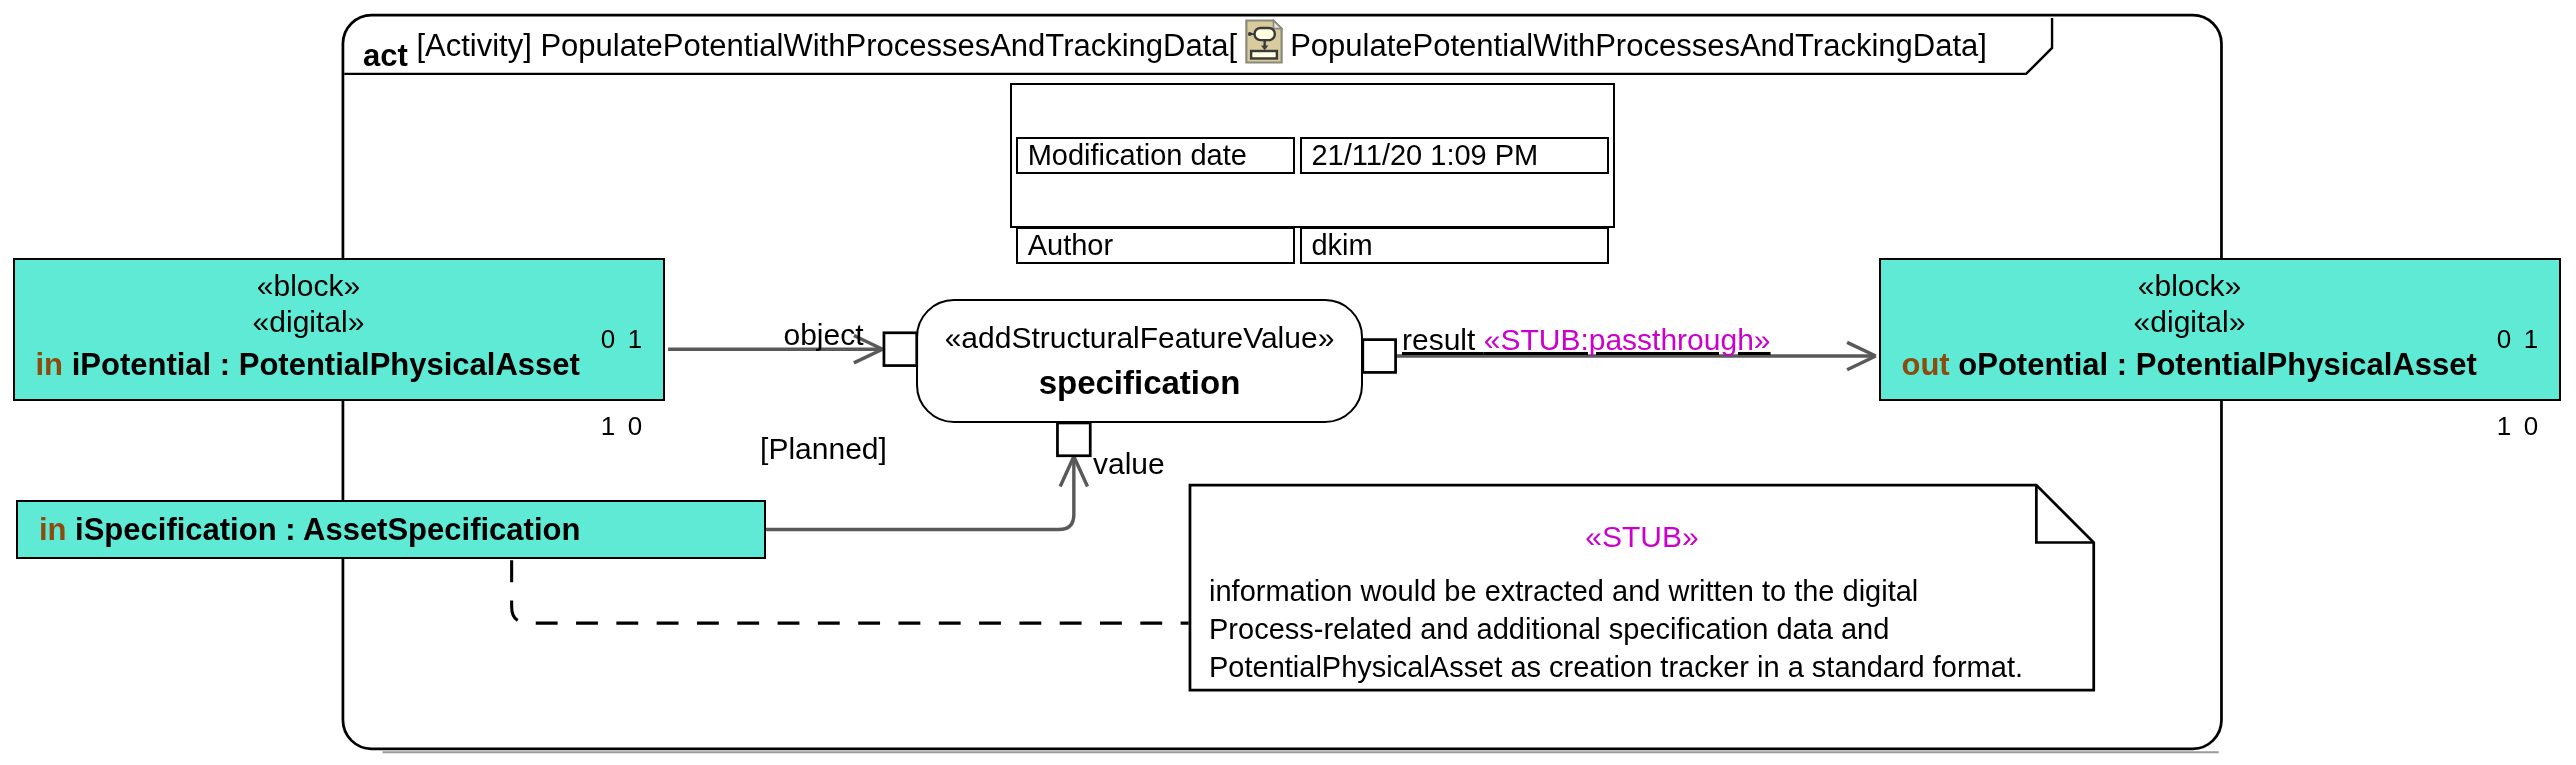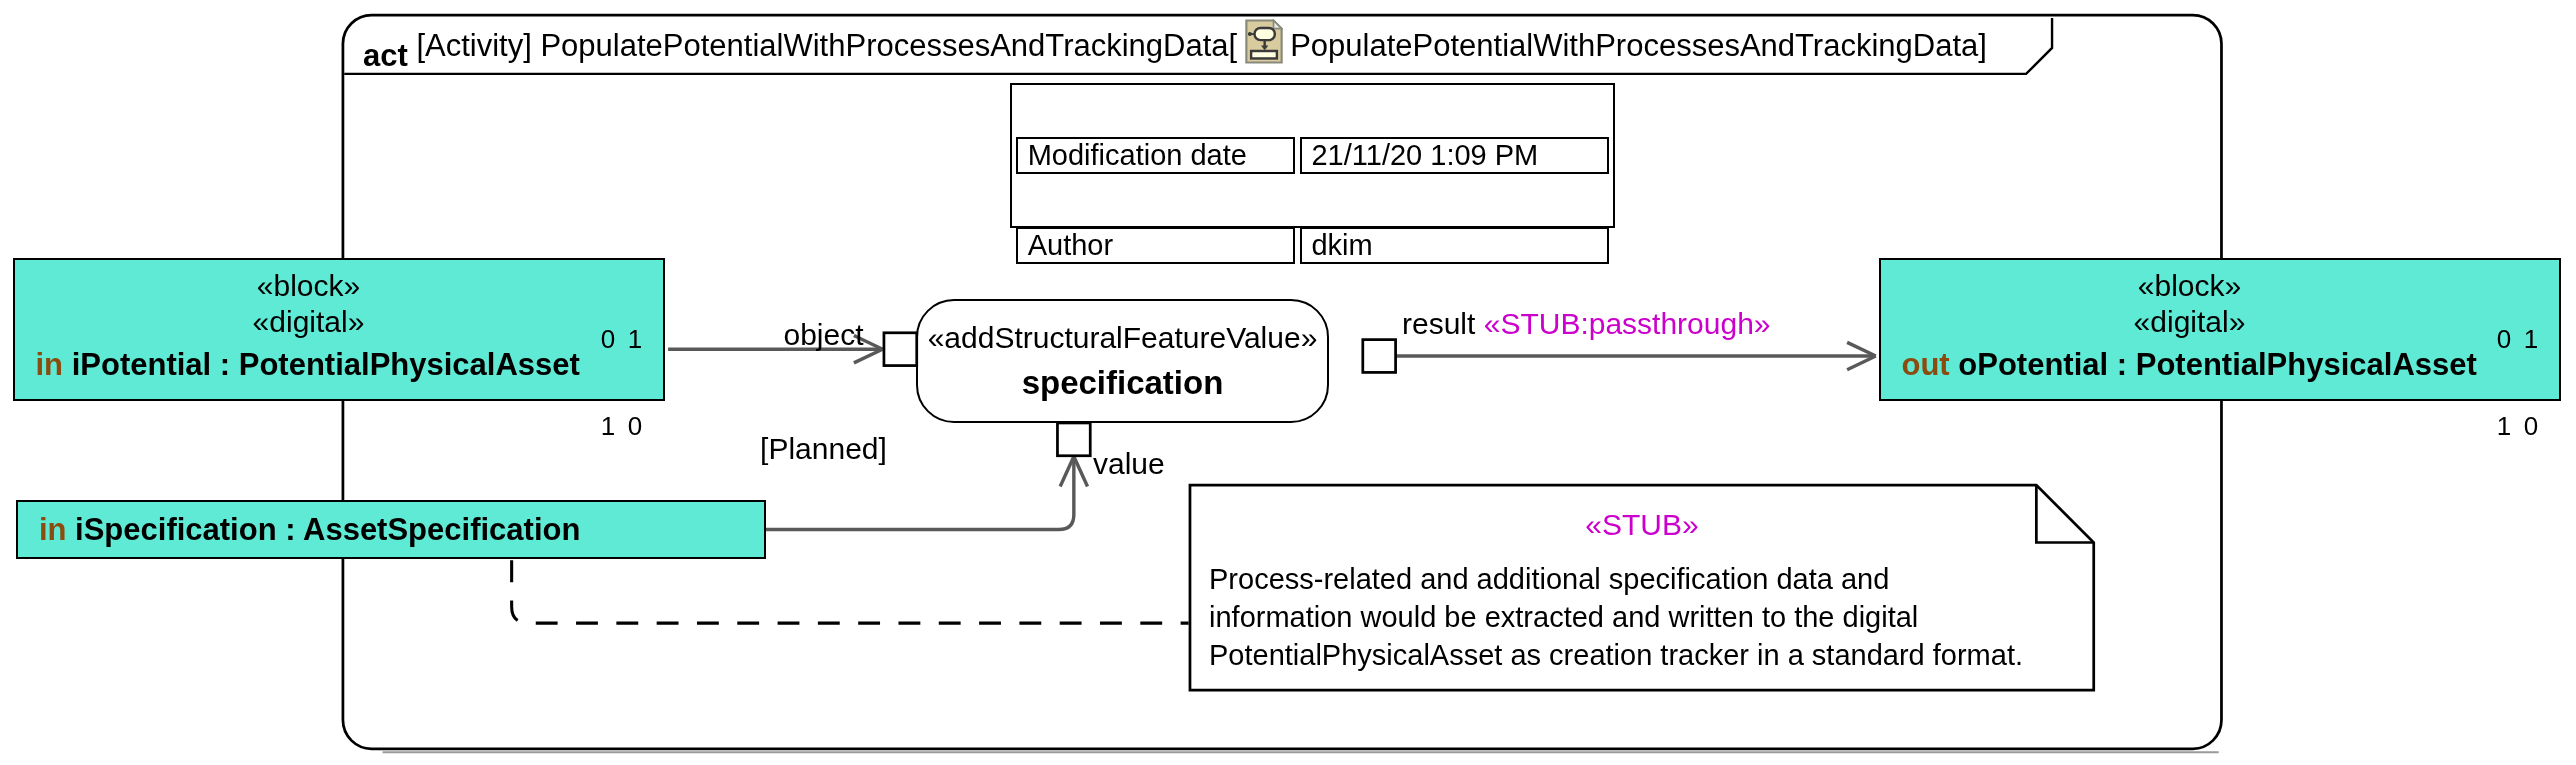--- a/index.html
+++ b/index.html
@@ -29,35 +29,35 @@
   .dir{color:#8C4B0F;}
   .binary{position:absolute;right:18px;top:6.8px;font-size:26px;font-weight:normal;line-height:29px;
           letter-spacing:2.7px;text-align:right;white-space:pre;}
 
   #block-ipotential{left:13px;top:258px;width:652px;height:143px;padding-top:8.2px;}
   #block-opotential{left:1879px;top:258px;width:682px;height:143px;padding-top:8.2px;}
   #block-ipotential .param-label,#block-opotential .param-label{margin-top:6.8px;}
   #block-ispecification{left:16.4px;top:500px;width:750px;height:59px;display:flex;align-items:center;}
 
   
-  .action{position:absolute;left:916px;top:299px;width:413px;height:124px;background:#fff;
+  .action{position:absolute;left:916px;top:299px;width:447px;height:124px;background:#fff;
           border:2.7px solid #000;border-radius:38px;box-sizing:border-box;z-index:2;
           display:flex;flex-direction:column;align-items:center;justify-content:center;gap:9px;}
   .action .a-stereo{font-size:30px;}
   .action .a-name{font-size:33px;font-weight:bold;}
 
   
   .edge-label{position:absolute;font-size:30px;z-index:2;white-space:pre;}
   #label-object{left:721px;top:240px;width:205px;text-align:center;line-height:38px;}
-  #label-result{left:1402px;top:307px;}
+  #label-result{left:1402px;top:323px;text-decoration:underline;}
   #label-value{left:1093px;top:447px;}
   .magenta{color:#CC00CC;}
 
   
-  .note-text{position:absolute;left:1190px;top:485px;width:904px;height:160px;z-index:2;
+  .note-text{position:absolute;left:1190px;top:497px;width:904px;height:160px;z-index:2;
              box-sizing:border-box;padding:23px 19px 0 19px;}
   .note-stereo{text-align:center;font-size:30px;color:#CC00CC;margin-bottom:18px;}
   .note-line{font-size:29px;line-height:38px;}
 </style>
 </head>
 <body>
 
 <div id="canvas">
 
   <svg class="layer" id="base-layer" viewBox="0 0 3771 1121" width="2576" height="766">
@@ -134,22 +134,22 @@
 
   <div class="edge-label" id="label-object">
     <div>object</div>
     <div>[Planned]</div>
   </div>
   <div class="edge-label" id="label-result"><span>result </span><span class="magenta">«STUB:passthrough»</span></div>
   <div class="edge-label" id="label-value">value</div>
 
   <div class="note-text">
     <div class="note-stereo">«STUB»</div>
+    <div class="note-line">information would be extracted and written to the digital</div>
     <div class="note-line">Process-related and additional specification data and</div>
-    <div class="note-line">information would be extracted and written to the digital</div>
     <div class="note-line">PotentialPhysicalAsset as creation tracker in a standard format.</div>
   </div>
 
   <svg class="layer" id="pin-layer" viewBox="0 0 3771 1121" width="2576" height="766">
     <rect x="1294" y="487" width="48" height="48" fill="#fff" stroke="#000" stroke-width="4"></rect>
     <rect x="1995" y="497" width="48" height="48" fill="#fff" stroke="#000" stroke-width="4"></rect>
     <rect x="1548" y="619" width="48" height="48" fill="#fff" stroke="#000" stroke-width="4"></rect>
   </svg>
 
 </div>

